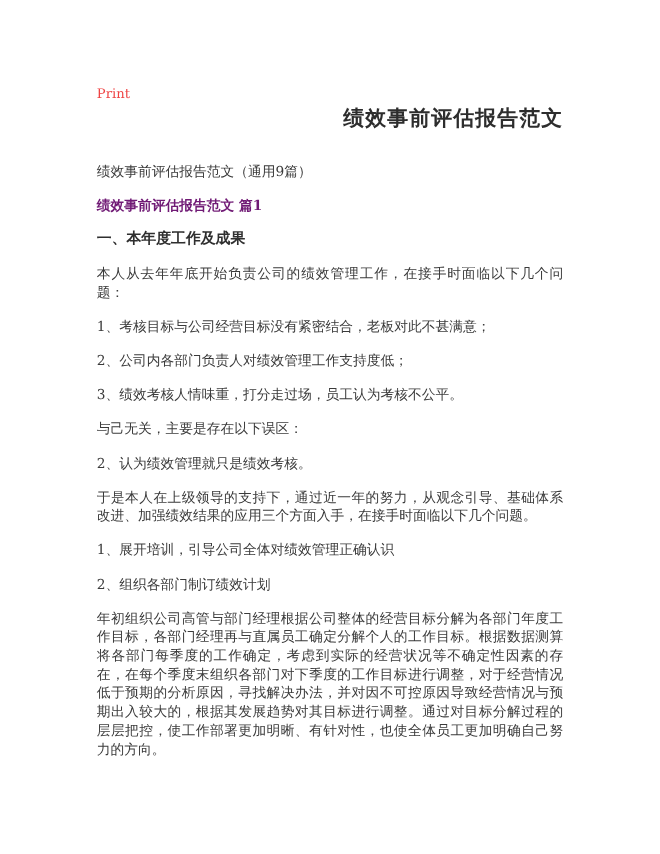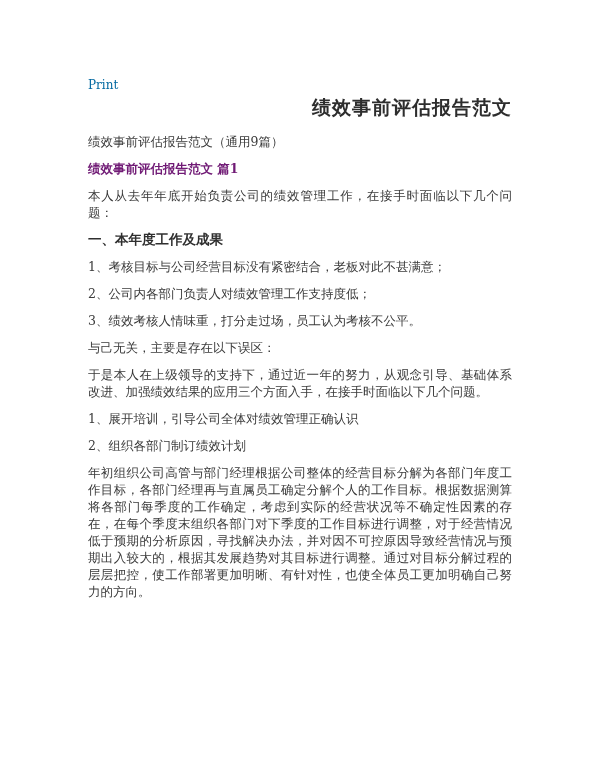--- a/index.html
+++ b/index.html
@@ -18,21 +18,21 @@
     height: 776px;
     overflow: hidden;
     background: #ffffff;
     color: #3a3a3a;
   }
   .print-link {
     position: absolute;
     left: 88px;
     top: 78px;
     font-size: 12px;
-    color: #0369a1;
+    color: #ef4444;
     cursor: pointer;
     text-align: right;
   }
   .doc-title {
     position: absolute;
     left: 88px;
     top: 95px;
     width: 424px;
     margin: 0;
     text-align: right;
@@ -45,21 +45,21 @@
     position: absolute;
     left: 88px;
     top: 133px;
     width: 424px;
     font-size: 12.5px;
     line-height: 17px;
     text-align: justify;
     color: #3a3a3a;
   }
   .para {
-    margin: 0 0 10px 0;
+    margin: 14px 0 10px 0;
   }
   .bold {
     font-weight: bold;
     color: #701a75;
   }
   .heading-large {
     font-weight: bold;
     font-size: 13.5px;
     color: #2f2f2f;
   }
@@ -69,25 +69,26 @@
 
 <div class="page">
 
   <div class="print-link">Print</div>
 
   <h1 class="doc-title">绩效事前评估报告范文</h1>
 
   <div class="doc-body">
     <p class="para">绩效事前评估报告范文（通用9篇）</p>
     <p class="para bold">绩效事前评估报告范文 篇1</p>
+    <p class="para heading-large">一、本年度工作及成果</p>
     <p class="para">本人从去年年底开始负责公司的绩效管理工作，在接手时面临以下几个问题：</p>
-    <p class="para heading-large">一、本年度工作及成果</p>
     <p class="para">1、考核目标与公司经营目标没有紧密结合，老板对此不甚满意；</p>
     <p class="para">2、公司内各部门负责人对绩效管理工作支持度低；</p>
     <p class="para">3、绩效考核人情味重，打分走过场，员工认为考核不公平。</p>
     <p class="para">与己无关，主要是存在以下误区：</p>
+    <p class="para">2、认为绩效管理就只是绩效考核。</p>
     <p class="para">于是本人在上级领导的支持下，通过近一年的努力，从观念引导、基础体系改进、加强绩效结果的应用三个方面入手，在接手时面临以下几个问题。</p>
     <p class="para">1、展开培训，引导公司全体对绩效管理正确认识</p>
     <p class="para">2、组织各部门制订绩效计划</p>
     <p class="para">年初组织公司高管与部门经理根据公司整体的经营目标分解为各部门年度工作目标，各部门经理再与直属员工确定分解个人的工作目标。根据数据测算将各部门每季度的工作确定，考虑到实际的经营状况等不确定性因素的存在，在每个季度末组织各部门对下季度的工作目标进行调整，对于经营情况低于预期的分析原因，寻找解决办法，并对因不可控原因导致经营情况与预期出入较大的，根据其发展趋势对其目标进行调整。通过对目标分解过程的层层把控，使工作部署更加明晰、有针对性，也使全体员工更加明确自己努力的方向。</p>
   </div>
 
 </div>
 
 </body></html>

